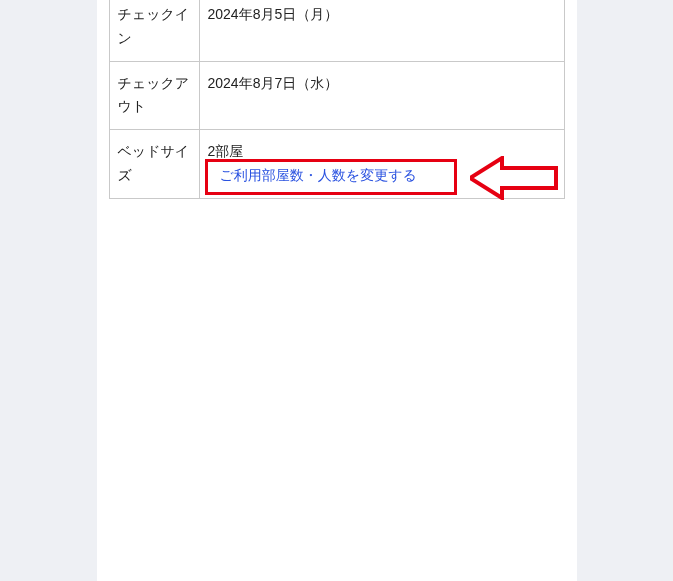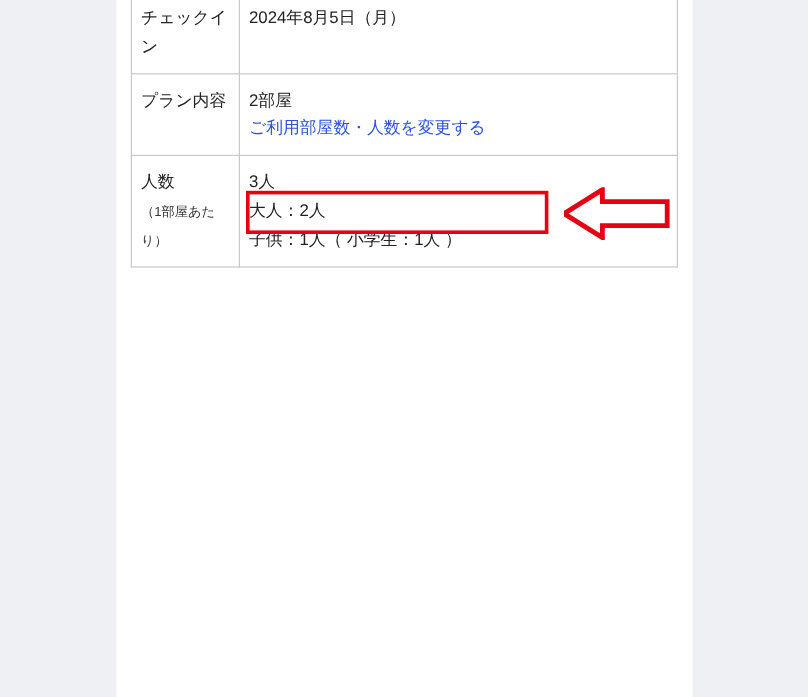--- a/index.html
+++ b/index.html
@@ -43,20 +43,21 @@
     background: #fff;
     word-break: break-all;
   }
   .sub-note {
     font-size: 11px;
     color: #333;
   }
   a.change-link {
     color: #2a52e0;
     text-decoration: none;
+    margin-left: 12px;
   }
   .highlight-box {
     position: absolute;
     border: 3px solid #e60012;
     pointer-events: none;
   }
   .arrow {
     position: absolute;
     pointer-events: none;
   }
@@ -69,35 +70,28 @@
 <body>
 
 <div class="page-wrap">
   <table class="booking">
     <tbody>
         <tr>
       <th>チェックイン</th>
       <td>2024年8月5日（月）</td>
     </tr>
     <tr>
-      <th>プラン内容</th>
+      <th>チェックアウト</th>
+      <td>2024年8月7日（水）</td>
+    </tr>
+    <tr>
+      <th>ベッドサイズ</th>
       <td>
         <span>2部屋</span><br>
         <a href="#" class="change-link">ご利用部屋数・人数を変更する</a>
-      </td>
-    </tr>
-    <tr>
-      <th>
-        <span>人数</span><br>
-        <span class="sub-note">（1部屋あたり）</span>
-      </th>
-      <td>
-        <span>3人</span><br>
-        <span>大人：2人</span><br>
-        <span>子供：1人（ 小学生：1人 ）</span>
       </td>
     </tr>
   </tbody>
     </table>
 </div>
 
 <div class="highlight-box" style="left: 205px; top: 159px; width: 252px; height: 36px;"></div>
 
 <div class="arrow" style="left: 470px; top: 156px; width: 90px; height: 44px;">
   <svg width="90" height="44" viewBox="0 0 90 44">

